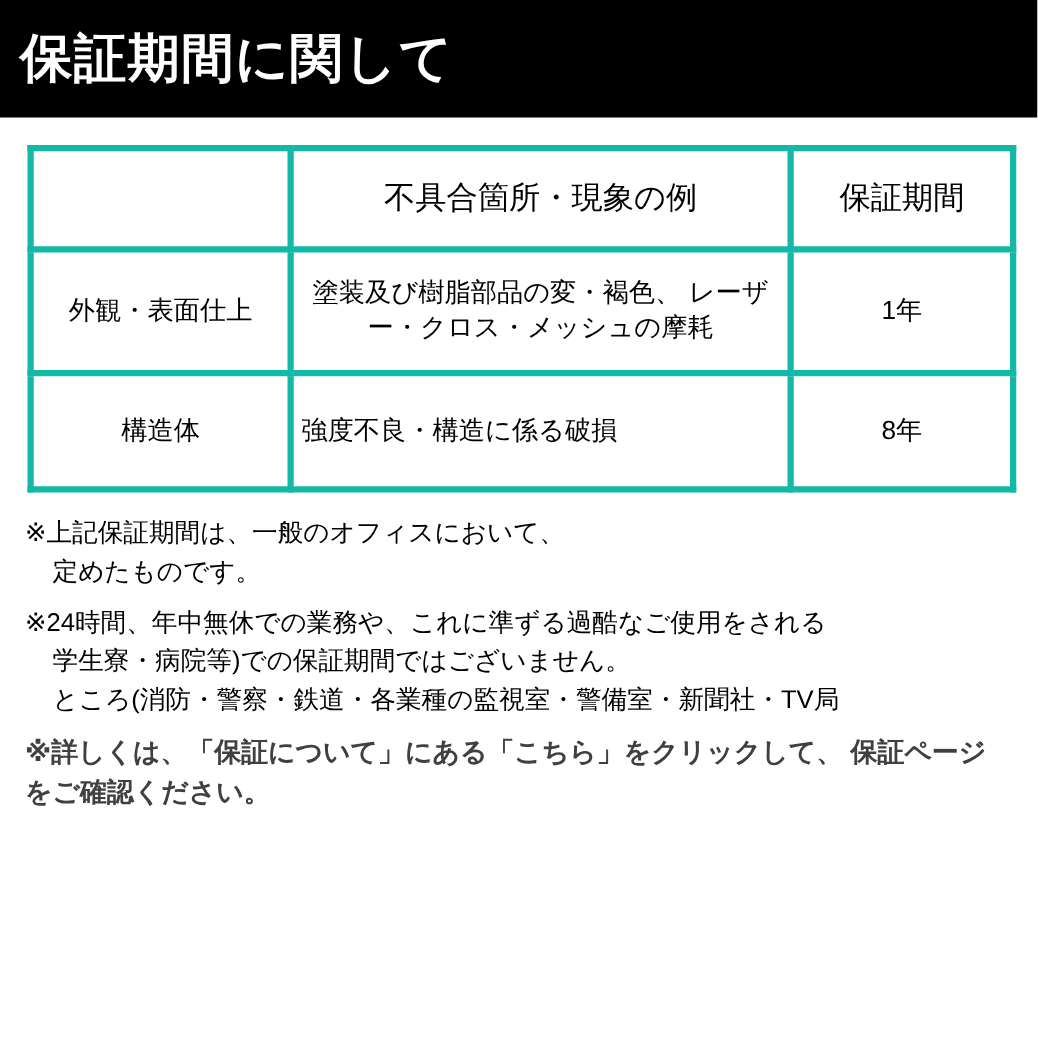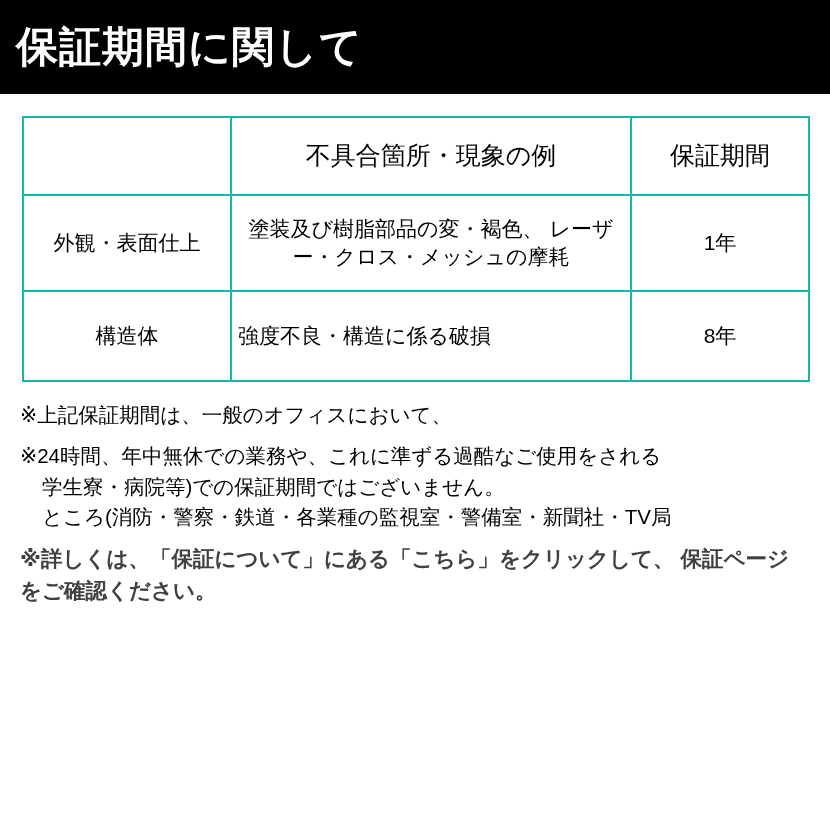--- a/index.html
+++ b/index.html
@@ -39,21 +39,21 @@
     padding: 22px 22px 0 22px;
     box-sizing: border-box;
   }
   table.warranty {
     border-collapse: collapse;
     width: 786px;
     table-layout: fixed;
   }
   table.warranty th,
   table.warranty td {
-    border: 2px solid #14b8a6;
+    border: 5px solid #14b8a6;
     text-align: center;
     vertical-align: middle;
     padding: 8px 6px;
     font-size: 21px;
     line-height: 1.35;
   }
   table.warranty thead th {
     font-size: 25px;
     height: 60px;
     font-weight: normal;
@@ -142,20 +142,21 @@
           <td class="per">8年</td>
         </tr>
       </tbody>
     </table>
   </div>
 
   <div class="notes">
 
     <div class="note">
       <span class="line">※上記保証期間は、一般のオフィスにおいて、</span>
+      <span class="line indent">定めたものです。</span>
     </div>
 
     <div class="note">
       <span class="line">※24時間、年中無休での業務や、これに準ずる過酷なご使用をされる</span>
       <span class="line indent">学生寮・病院等)での保証期間ではございません。</span>
       <span class="line indent">ところ(消防・警察・鉄道・各業種の監視室・警備室・新聞社・TV局</span>
     </div>
 
     <div class="note-red">
       <span class="line">※詳しくは、「保証について」にある「こちら」をクリックして、</span>

